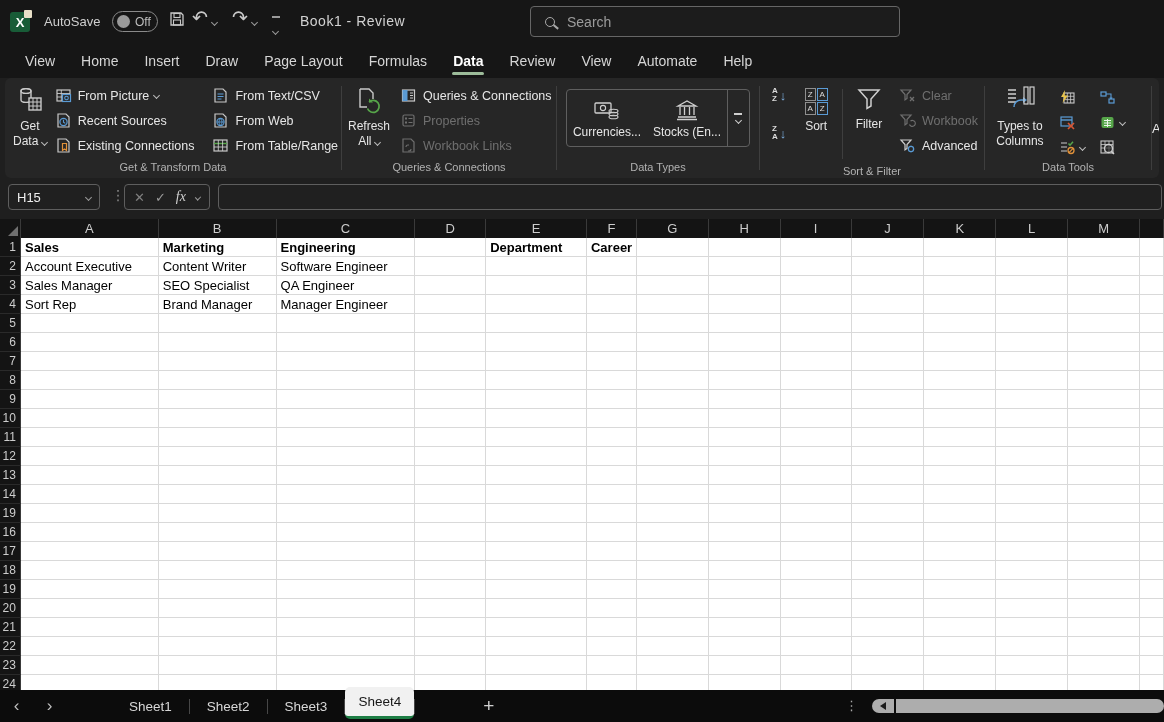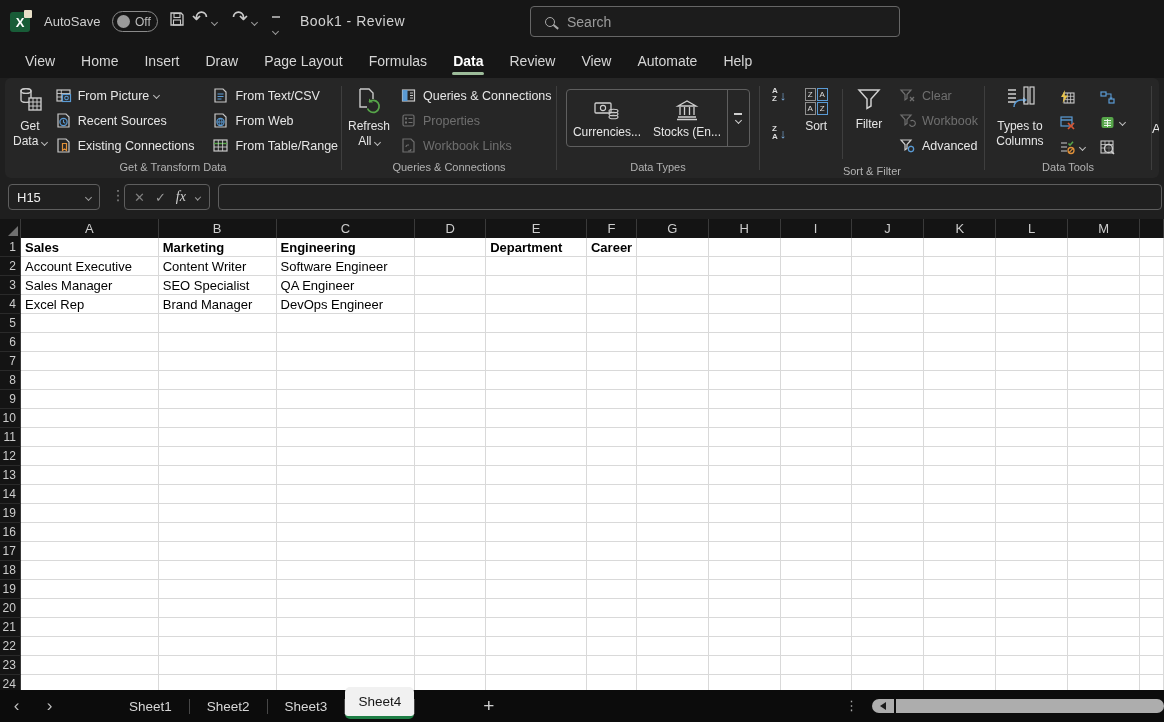--- a/index.html
+++ b/index.html
@@ -537,23 +537,23 @@
         <div class="cell" style="width: 72px;"></div>
         <div class="cell" style="width: 71px;"></div>
         <div class="cell" style="width: 73px;"></div>
         <div class="cell" style="width: 72px;"></div>
         <div class="cell" style="width: 72px;"></div>
         <div class="cell" style="width: 72px;"></div>
         <div class="cell" style="width: 24px;"></div>
       </div>
       <div class="grow">
         <div class="rowhead">4</div>
-        <div class="cell" style="width: 138px;">Excel Rep</div>
+        <div class="cell" style="width: 138px;">Sort Rep</div>
         <div class="cell" style="width: 118px;">Brand Manager</div>
-        <div class="cell" style="width: 139px;">DevOps Engineer</div>
+        <div class="cell" style="width: 139px;">Manager Engineer</div>
         <div class="cell" style="width: 71px;"></div>
         <div class="cell" style="width: 101px;"></div>
         <div class="cell" style="width: 50px;"></div>
         <div class="cell" style="width: 72px;"></div>
         <div class="cell" style="width: 72px;"></div>
         <div class="cell" style="width: 71px;"></div>
         <div class="cell" style="width: 73px;"></div>
         <div class="cell" style="width: 72px;"></div>
         <div class="cell" style="width: 72px;"></div>
         <div class="cell" style="width: 72px;"></div>

